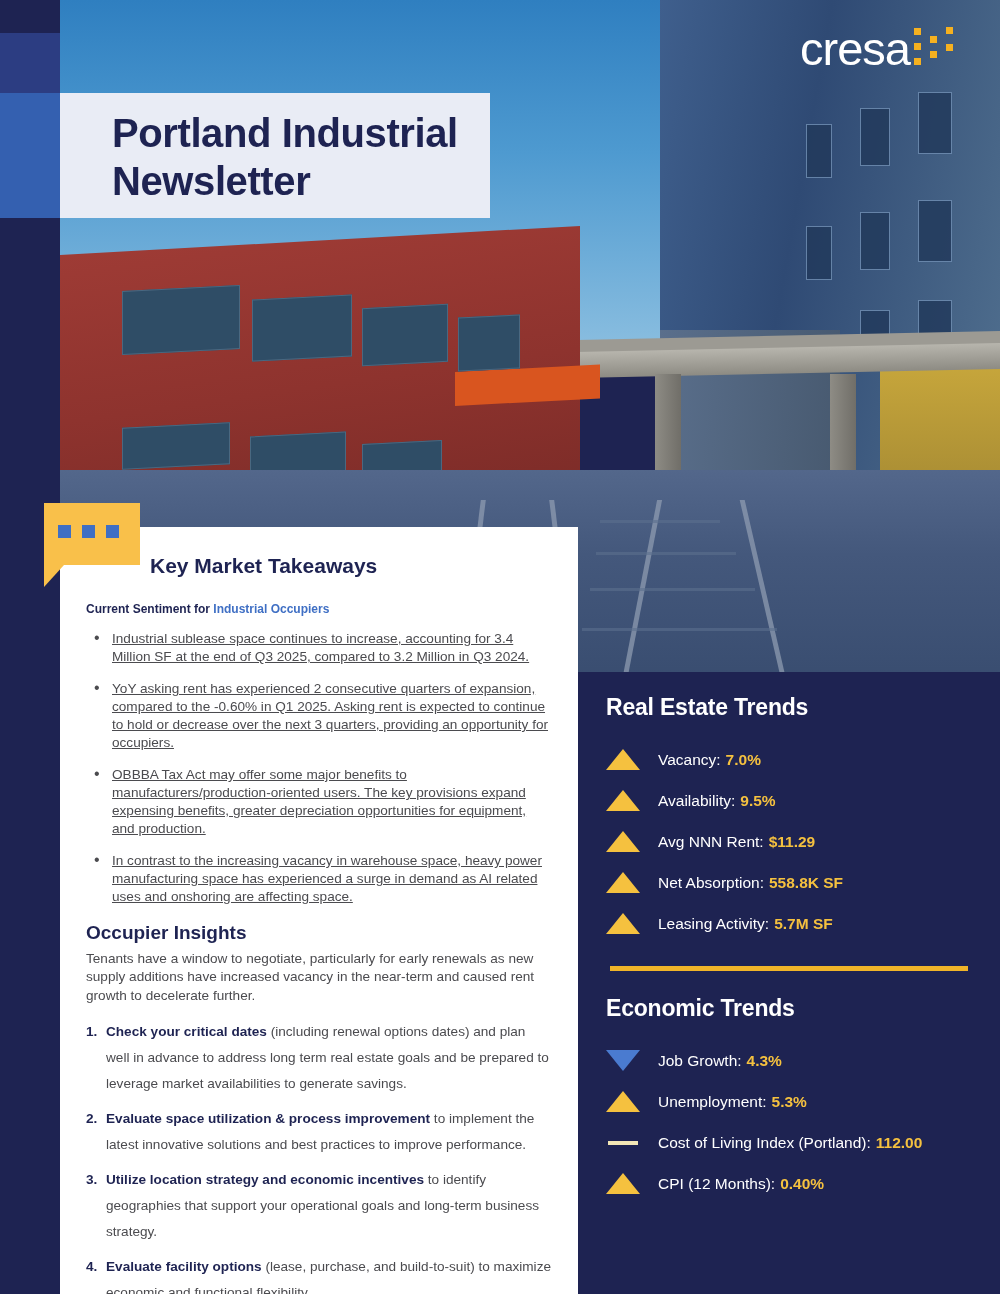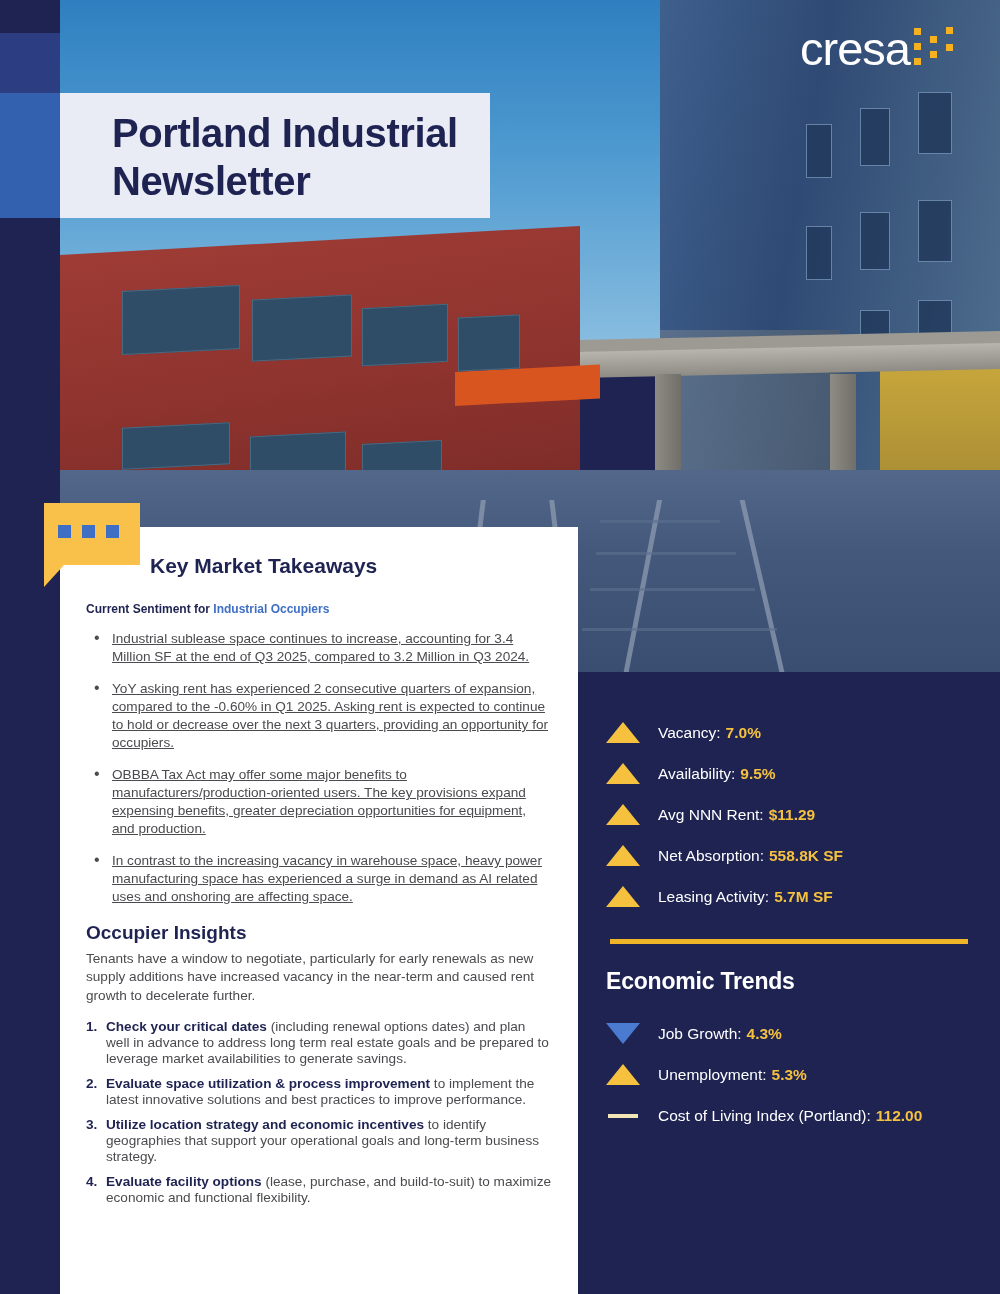--- a/index.html
+++ b/index.html
@@ -116,21 +116,21 @@
   ul.bullets li::before {
     content: "•"; position: absolute; left: 8px; top: -1px; font-size: 16px; color: #4b4b4f;
   }
 
   .oi-title { color: #1e2352; font-size: 19px; font-weight: bold; margin-top: 16px; }
   .oi-intro { font-size: 13.6px; line-height: 18.4px; color: #4b4b4f; margin-top: 6px; }
 
   ol.numbered { list-style: none; margin: 14px 0 0 0; counter-reset: n; }
   ol.numbered li {
     position: relative; padding-left: 20px; margin-bottom: 9px;
-    font-size: 13.6px; line-height: 16px; color: #4b4b4f;
+    font-size: 13.6px; line-height: 26px; color: #4b4b4f;
   }
   ol.numbered li::before {
     counter-increment: n; content: counter(n) ".";
     position: absolute; left: 0; top: 0; font-weight: bold; color: #1e2352;
   }
   ol.numbered li b { color: #1e2352; font-weight: bold; }
 
   
   .bubble {
     position: absolute; left: 44px; top: 503px; width: 96px; height: 62px;
@@ -267,20 +267,21 @@
     <ol class="numbered">
       <li><b>Check your critical dates</b><span> (including renewal options dates) and plan well in advance to address long term real estate goals and be prepared to leverage market availabilities to generate savings.</span></li>
       <li><b>Evaluate space utilization &amp; process improvement</b><span> to implement the latest innovative solutions and best practices to improve performance.</span></li>
       <li><b>Utilize location strategy and economic incentives</b><span> to identify geographies that support your operational goals and long-term business strategy.</span></li>
       <li><b>Evaluate facility options</b><span> (lease, purchase, and build-to-suit) to maximize economic and functional flexibility.</span></li>
     </ol>
   </div>
 
   <div class="stats">
 
+    <h2>Real Estate Trends</h2>
 
     <div class="stat-list">
       <div class="stat-row">
         <span class="stat-icon">
             <span class="tri-up"></span>
           </span>
         <span class="stat-label">Vacancy:</span>
         <span class="stat-value">7.0%</span>
       </div>
       <div class="stat-row">
@@ -332,16 +333,23 @@
         <span class="stat-label">Unemployment:</span>
         <span class="stat-value">5.3%</span>
       </div>
       <div class="stat-row">
         <span class="stat-icon">
             <span class="flat-line"></span>
           </span>
         <span class="stat-label">Cost of Living Index (Portland):</span>
         <span class="stat-value">112.00</span>
       </div>
+      <div class="stat-row">
+        <span class="stat-icon">
+            <span class="tri-up"></span>
+          </span>
+        <span class="stat-label">CPI (12 Months):</span>
+        <span class="stat-value">0.40%</span>
+      </div>
     </div>
   </div>
 
 </div>
 
 </body></html>

